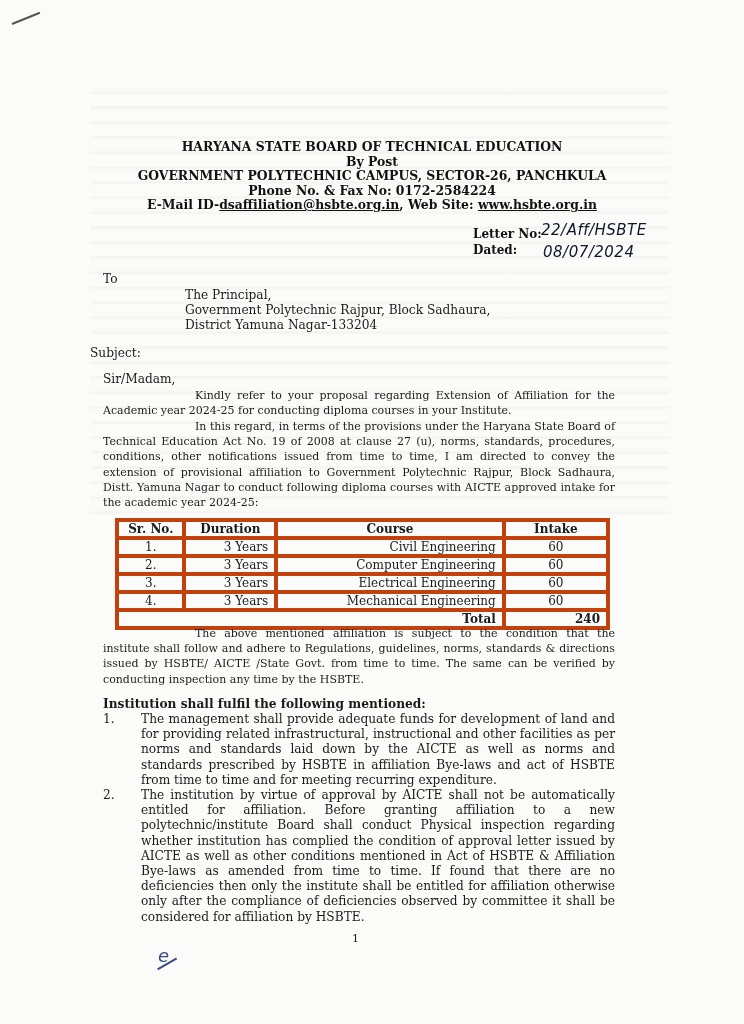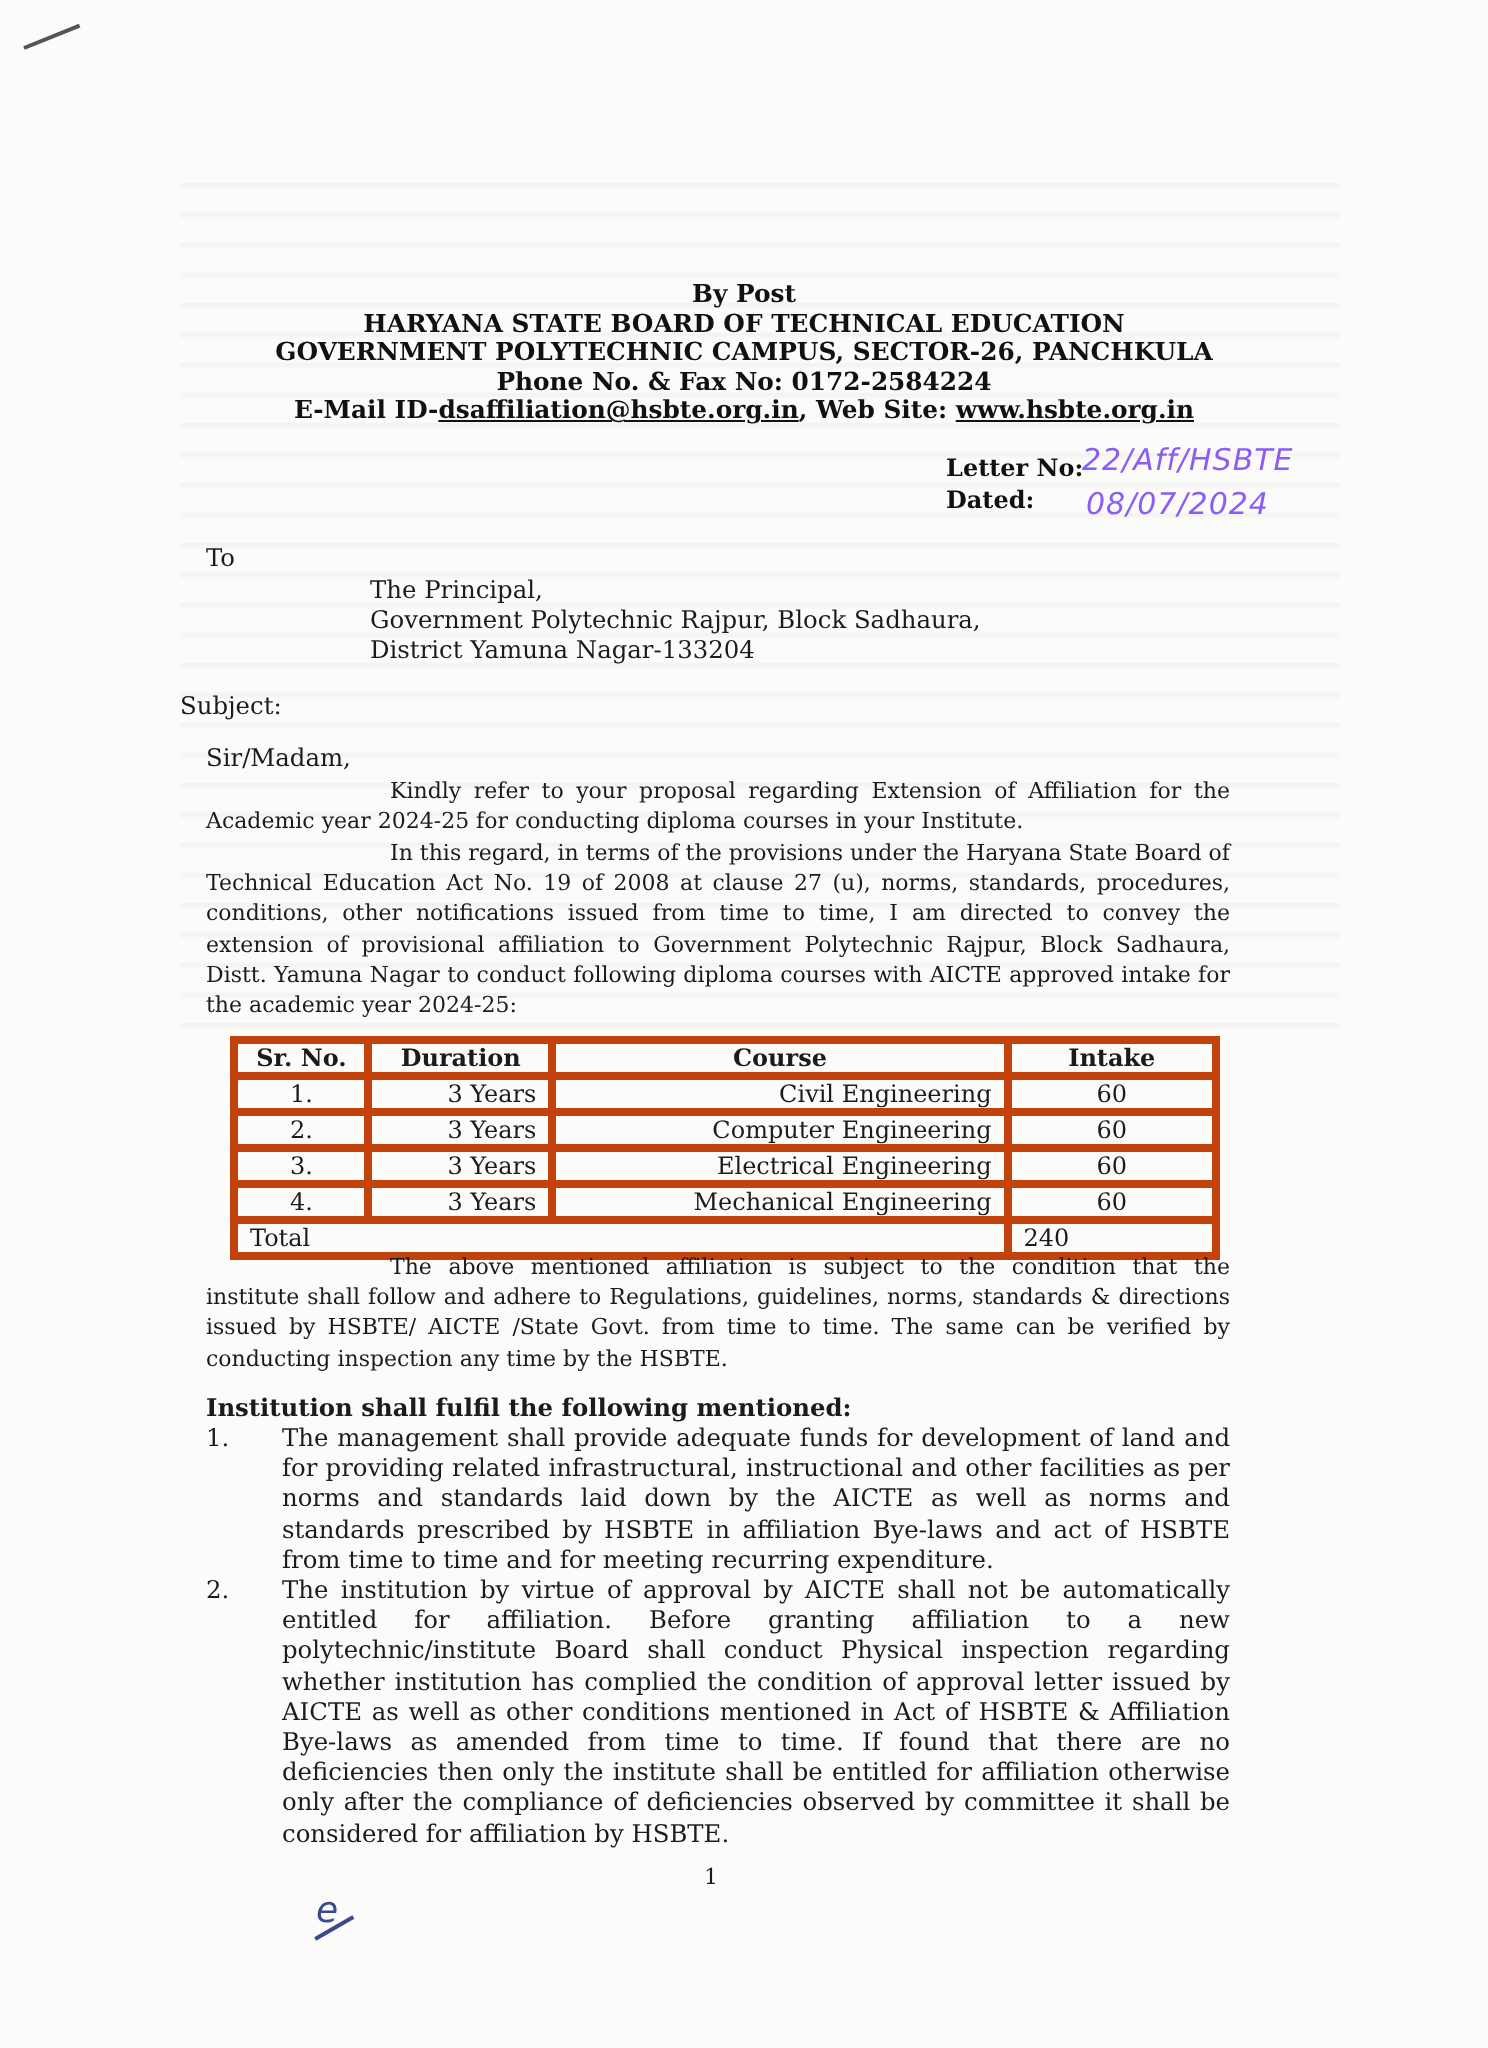--- a/index.html
+++ b/index.html
@@ -19,61 +19,61 @@
   .stroke-mark {
     position:absolute; left:12px; top:23px; width:30px; height:2px; background:#555;
     transform:rotate(-22deg); transform-origin:left center;
   }
   .header { position:absolute; left:0; top:140px; width:744px; text-align:center;
     font-family:"DejaVu Serif", serif; font-weight:bold; font-size:12.4px; line-height:14.6px; color:#111; }
   .header .line { display:block; white-space:nowrap; }
   .header u { text-decoration:underline; }
   .letter-meta { position:absolute; left:473px; top:227px; font-weight:bold; font-size:12px; line-height:14px; color:#111; }
   .letter-meta .row { position:relative; height:16px; }
-  .hand { position:absolute; font-family:"DejaVu Sans", sans-serif; font-weight:normal; color:#8b5cf6; font-size:15px; font-style:italic; letter-spacing:0.5px; white-space:nowrap; }
+  .hand { position:absolute; font-family:"DejaVu Sans", sans-serif; font-weight:normal; color:#0f172a; font-size:15px; font-style:italic; letter-spacing:0.5px; white-space:nowrap; }
   .body-text { position:absolute; font-size:12.2px; line-height:15.2px; color:#1b1b1b; }
   .to { left:103px; top:272px; }
   .address { left:185px; top:288px; }
   .subject-label { left:90px; top:346px; }
   .subject-text { left:185px; top:346px; }
   .salutation { left:103px; top:372px; }
   .para { position:absolute; left:103px; width:512px; font-size:11px; line-height:15.2px; text-align:justify; text-align-last:left; }
   .para .indent { display:inline-block; width:92px; }
   .p1 { top:388px; }
   .p2 { top:419px; }
   table.courses {
     position:absolute; left:115px; top:518px; width:495px; border-collapse:collapse;
     font-size:12px; line-height:14px;
   }
   table.courses td, table.courses th { border:4px solid #c2410c; padding:0 6px; height:14px; }
   table.courses th { font-weight:bold; text-align:center; }
   table.courses td.c { text-align:center; }
   table.courses td.l { text-align:right; }
-  table.courses tr.total td { font-weight:normal; text-align:left; }
+  table.courses tr.total td { font-weight:bold; text-align:right; }
   .p3 { top:626px; }
   .cond-heading { position:absolute; left:103px; top:697px; font-weight:bold; font-size:12.2px; }
   .cond { position:absolute; left:103px; width:512px; font-size:12.2px; line-height:15.2px; }
   .cond .num { position:absolute; left:0; top:0; }
   .cond .txt { margin-left:38px; text-align:justify; text-align-last:left; }
   .c1 { top:712px; }
   .c2 { top:788px; }
   .page-num { position:absolute; left:352px; top:932px; font-size:11px; }
   .initials { position:absolute; left:158px; top:945px; font-family:"DejaVu Sans", sans-serif; font-style:italic; font-size:18px; color:#3a4a8a; }
   .initials::after { content:""; position:absolute; left:-2px; top:18px; width:22px; height:1.5px; background:#3a4a8a; transform:rotate(-30deg); }
 </style>
 </head>
 <body>
 
 <div class="page">
   <div class="bleed"></div>
   <div class="stroke-mark"></div>
 
   <div class="header">
+    <span class="line">HARYANA STATE BOARD OF TECHNICAL EDUCATION</span>
     <span class="line">By Post</span>
-    <span class="line">HARYANA STATE BOARD OF TECHNICAL EDUCATION</span>
     <span class="line">GOVERNMENT POLYTECHNIC CAMPUS, SECTOR-26, PANCHKULA</span>
     <span class="line">Phone No. &amp; Fax No: 0172-2584224</span>
     <span class="line">
       <span>E-Mail ID-</span><u>dsaffiliation@hsbte.org.in</u><span>, Web Site: </span><u>www.hsbte.org.in</u>
     </span>
   </div>
 
   <div class="letter-meta">
     <div class="row">
       <span>Letter No:</span>

